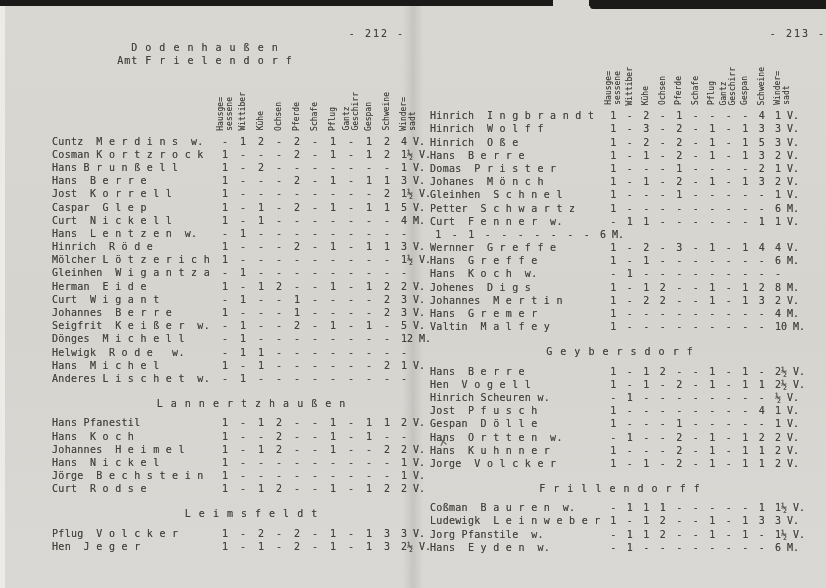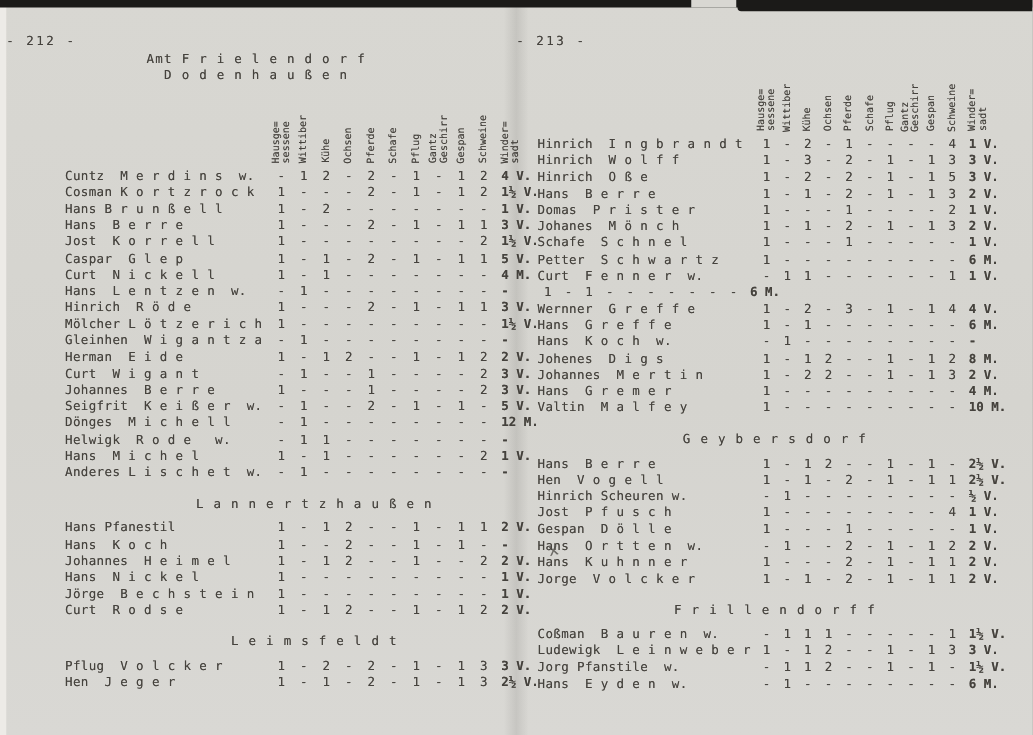--- a/index.html
+++ b/index.html
@@ -18,59 +18,59 @@
     background:linear-gradient(90deg,rgba(0,0,0,0),rgba(40,38,35,0.10) 50%,rgba(0,0,0,0));}
   .topband{position:absolute;top:0;left:0;width:100%;height:6px;background:var(--band,#1b1a18);}
   .topband-right{position:absolute;top:0;left:590px;right:0;height:9px;background:var(--band,#1b1a18);border-radius:0 0 0 3px;}
   .topnotch{position:absolute;top:0;left:553px;width:36px;height:6px;background:var(--paper,#d8d7d2);}
 
   .page{position:absolute;top:6px;height:582px;font-size:10px;line-height:13.2px;
     text-shadow:0 0 0.5px rgba(62,58,52,0.55);}
   .page-left{left:5px;width:400px;}
   .page-right{left:413px;width:413px;}
 
-  .pageno{text-align:left;margin-top:21px;letter-spacing:2px;}
+  .pageno{text-align:right;margin-top:21px;letter-spacing:2px;}
   .titles{text-align:center;margin-top:1px;letter-spacing:1px;}
 
   .table{margin-left:47px;}
   .page-right .table{margin-left:17px;}
 
   .hdr{display:flex;align-items:flex-end;height:56px;margin-top:7px;margin-bottom:4px;}
   .page-right .hdr{margin-top:9px;}
   .hname{flex:none;width:164px;}
   .page-right .hname{width:175px;}
   .hcell{flex:none;width:18px;display:flex;justify-content:center;align-items:flex-end;}
   .page-right .hcell{width:16.5px;}
   .hcell.last{width:44px;justify-content:flex-start;padding-left:4px;}
   .hlabel{writing-mode:vertical-rl;transform:rotate(180deg);
     font-size:8px;line-height:8.5px;white-space:pre-line;letter-spacing:0;}
 
   .row{display:flex;height:13.2px;align-items:baseline;}
   .name{flex:none;width:164px;letter-spacing:0.3px;white-space:pre;overflow:visible;}
   .page-right .name{width:175px;}
   .v{flex:none;width:18px;text-align:center;}
   .page-right .v{width:16.5px;}
-  .saat{flex:none;padding-left:5px;white-space:pre;font-weight:bold;}
+  .saat{flex:none;padding-left:5px;white-space:pre;}
 
   .sec{text-align:center;height:13.2px;margin-top:12px;margin-bottom:6px;letter-spacing:1px;width:399px;}
   .page-right .sec{width:380px;}
 
   .mark{position:absolute;left:26px;top:428px;font-family:"DejaVu Sans",sans-serif;
     font-size:13px;color:rgba(90,88,84,0.55);transform:rotate(-12deg);}
 </style>
 </head>
 <body>
 
 <div class="scan">
 
   <div class="page page-left">
     <div class="pageno">- 212 -</div>
     <div class="titles">
+      <div>D o d e n h a u ß e n</div>
       <div>Amt  F r i e l e n d o r f</div>
-      <div>D o d e n h a u ß e n</div>
     </div>
     <div class="table">
         <div class="hdr">
           <div class="hname"></div>
           <div class="hcell">
             <div class="hlabel">Hausge=
 sessene</div>
           </div>
           <div class="hcell">
             <div class="hlabel">Wittiber</div>
@@ -608,21 +608,21 @@
           <div class="v">-</div>
           <div class="v">2</div>
           <div class="v">-</div>
           <div class="v">1</div>
           <div class="v">-</div>
           <div class="v">1</div>
           <div class="v">3</div>
           <div class="saat">2 V.</div>
         </div>
         <div class="row">
-          <div class="name">Schafe  S c h n e l</div>
+          <div class="name">Gleinhen  S c h n e l</div>
           <div class="v">1</div>
           <div class="v">-</div>
           <div class="v">-</div>
           <div class="v">-</div>
           <div class="v">1</div>
           <div class="v">-</div>
           <div class="v">-</div>
           <div class="v">-</div>
           <div class="v">-</div>
           <div class="v">-</div>

